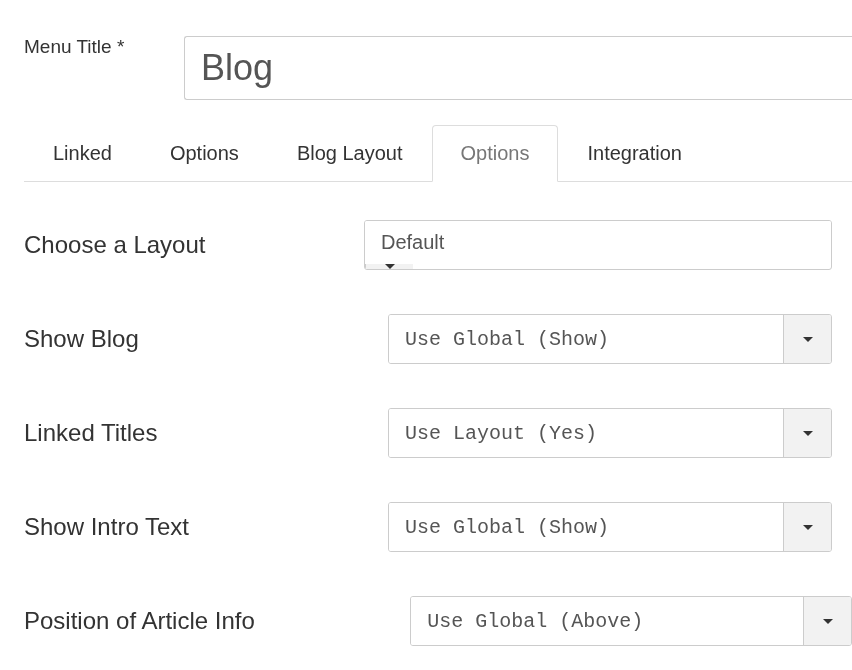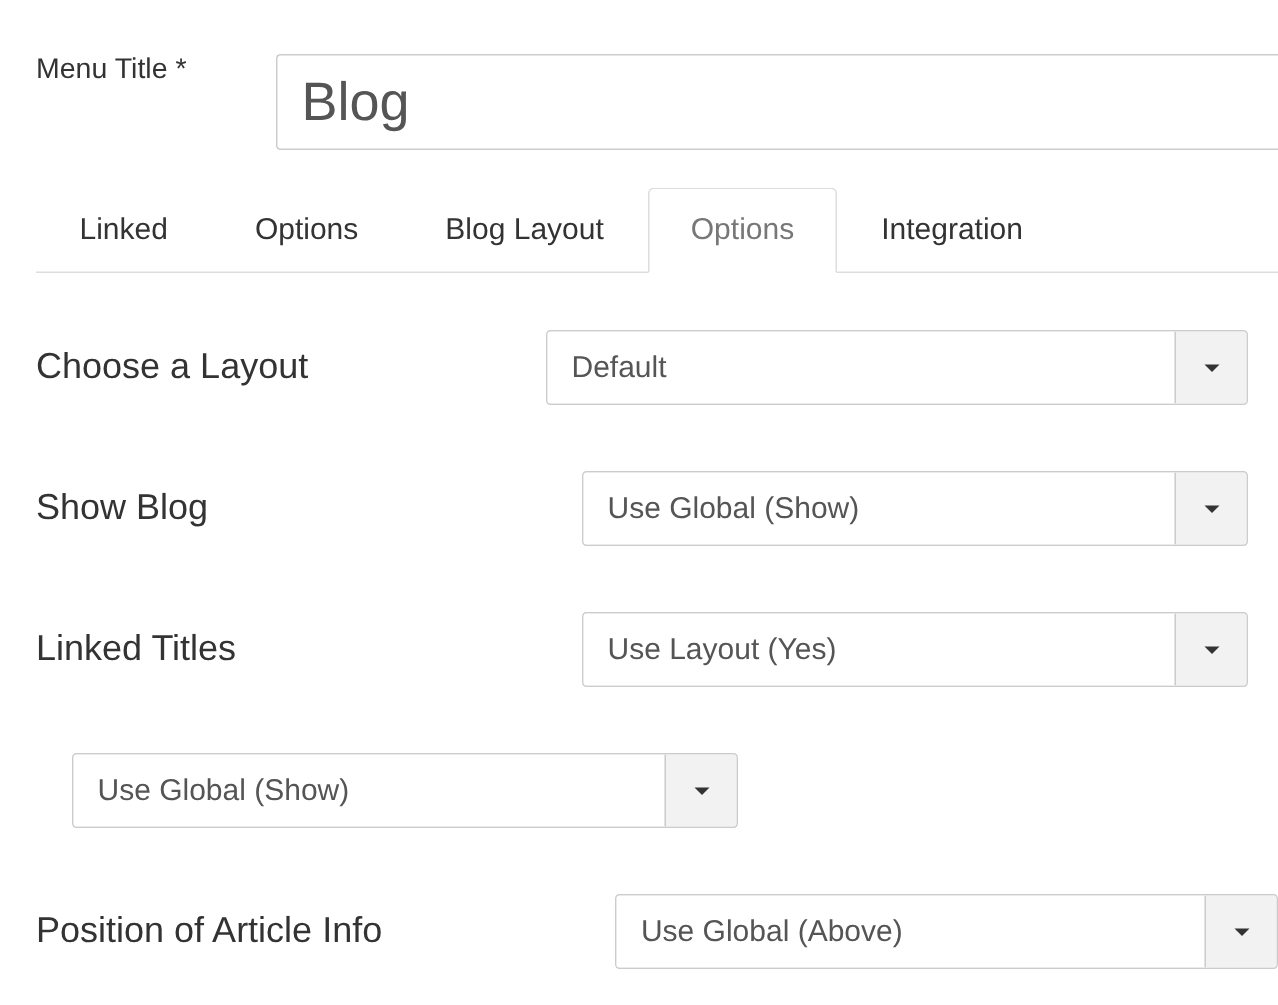--- a/index.html
+++ b/index.html
@@ -61,22 +61,22 @@
     display: flex;
     align-items: center;
     margin-bottom: 44px;
   }
   .field-row:last-child { margin-bottom: 0; gap: 24px; }
   .field-label {
     width: 340px;
     font-size: 24px;
     color: #333;
   }
-  .select-wide { width: 468px; }
-  .select-narrow { width: 444px; margin-left: 24px; }
+  .select-wide { width: 468px; flex-direction: column; }
+  .select-narrow { width: 444px; margin-left: 24px; font-family: Liberation Mono, monospace; }
   .select {
     display: flex;
     border: 1px solid #ccc;
     border-radius: 3px;
     overflow: hidden;
     height: 50px;
   }
   .select-value {
     flex: 1;
     padding: 0 16px;
@@ -144,20 +144,21 @@
     <div class="field-label">Linked Titles</div>
     <div class="select select-narrow">
       <div class="select-value">Use Layout (Yes)</div>
       <div class="select-caret">
           <div class="caret-down"></div>
         </div>
     </div>
   </div>
 
   <div class="field-row">
+    <div class="field-label">Show Intro Text</div>
     <div class="select select-narrow">
       <div class="select-value">Use Global (Show)</div>
       <div class="select-caret">
           <div class="caret-down"></div>
         </div>
     </div>
   </div>
 
   <div class="field-row">
     <div class="field-label">Position of Article Info</div>

